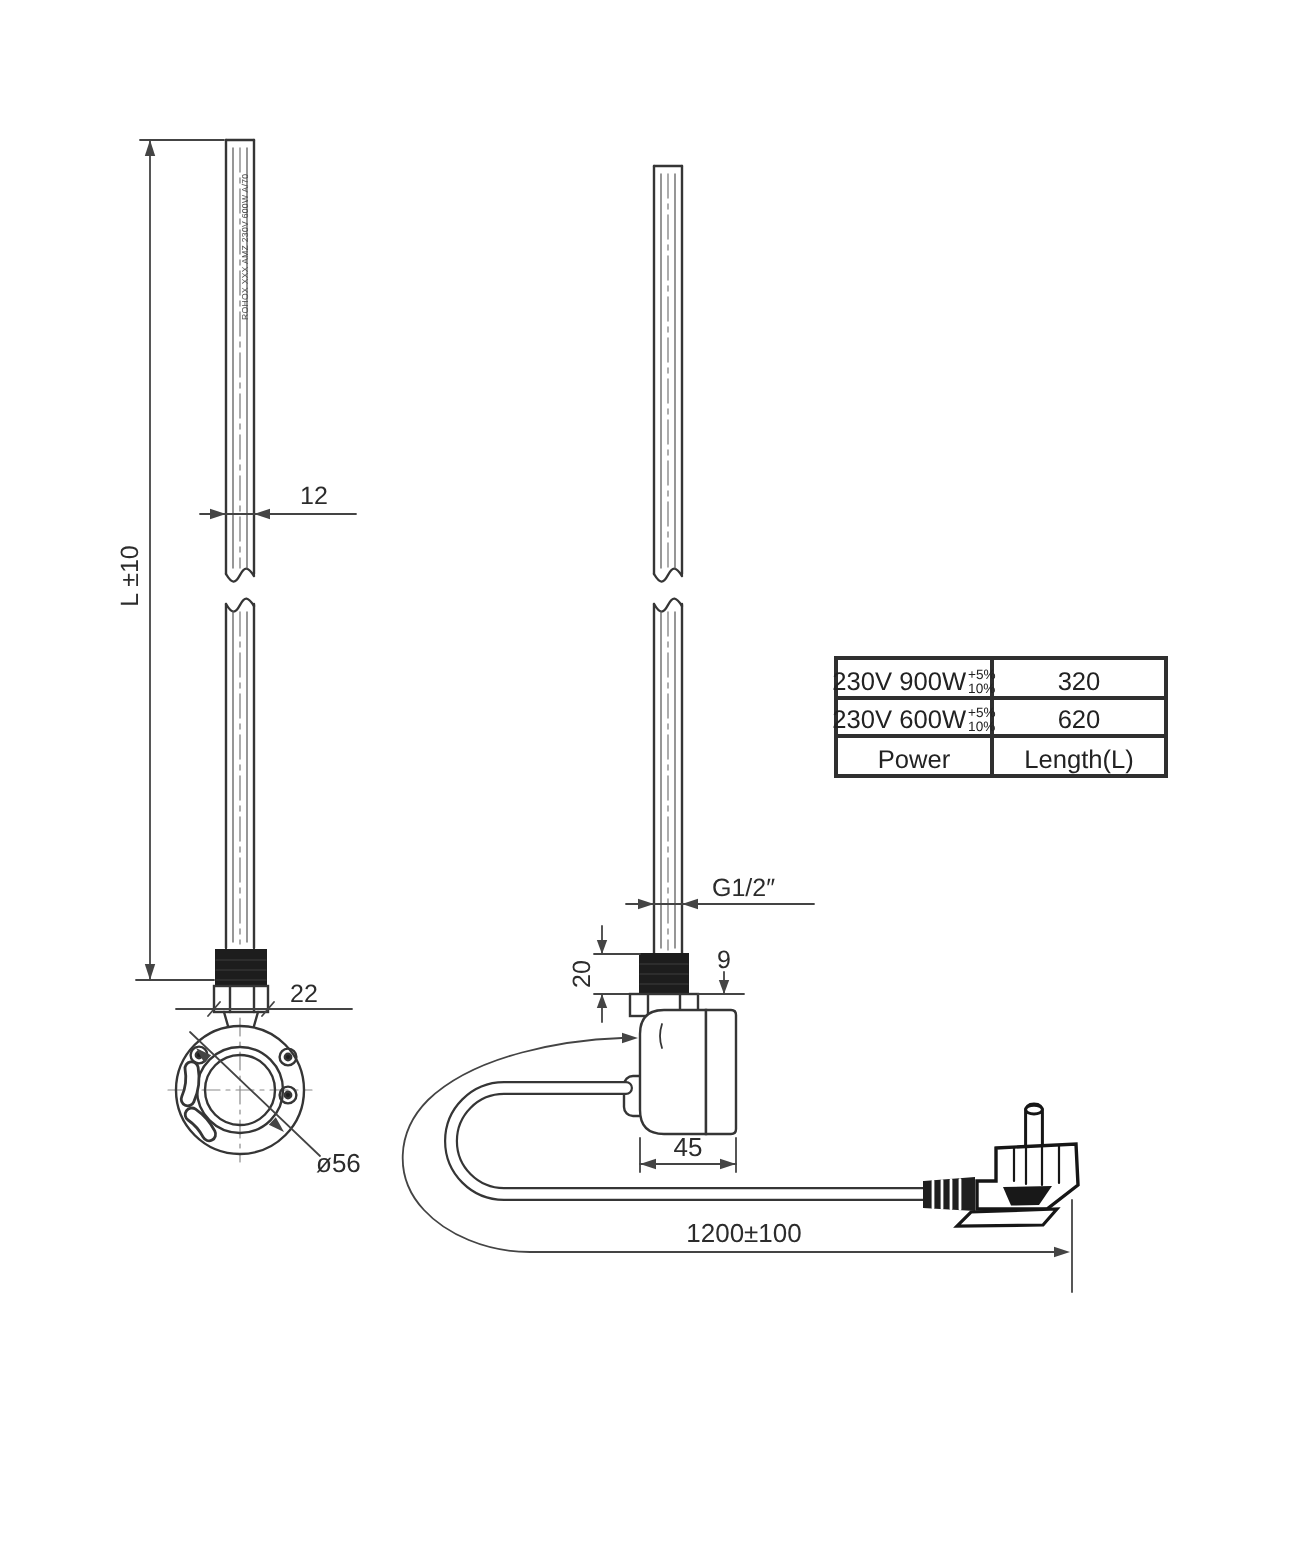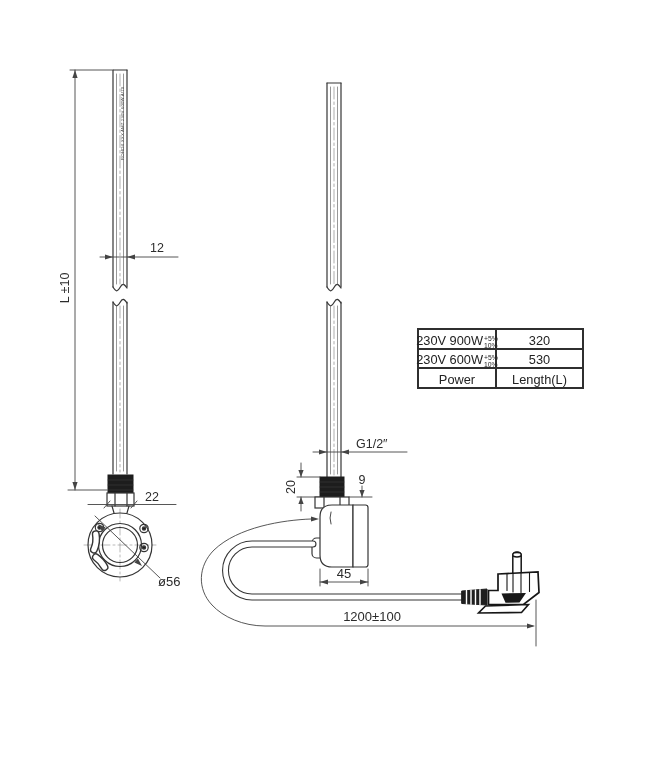--- a/index.html
+++ b/index.html
@@ -217,21 +217,21 @@
     <span>320</span>
   </div>
   <div class="cell">
     <span>230V 600W</span>
         <span class="tol">
           <span>+5%</span>
           <span>10%</span>
         </span>
   </div>
   <div class="cell">
-    <span>530</span>
+    <span>620</span>
   </div>
   <div class="cell">
     <span>Power</span>
   </div>
   <div class="cell">
     <span>Length(L)</span>
   </div>
 </div>
 </div>
 

